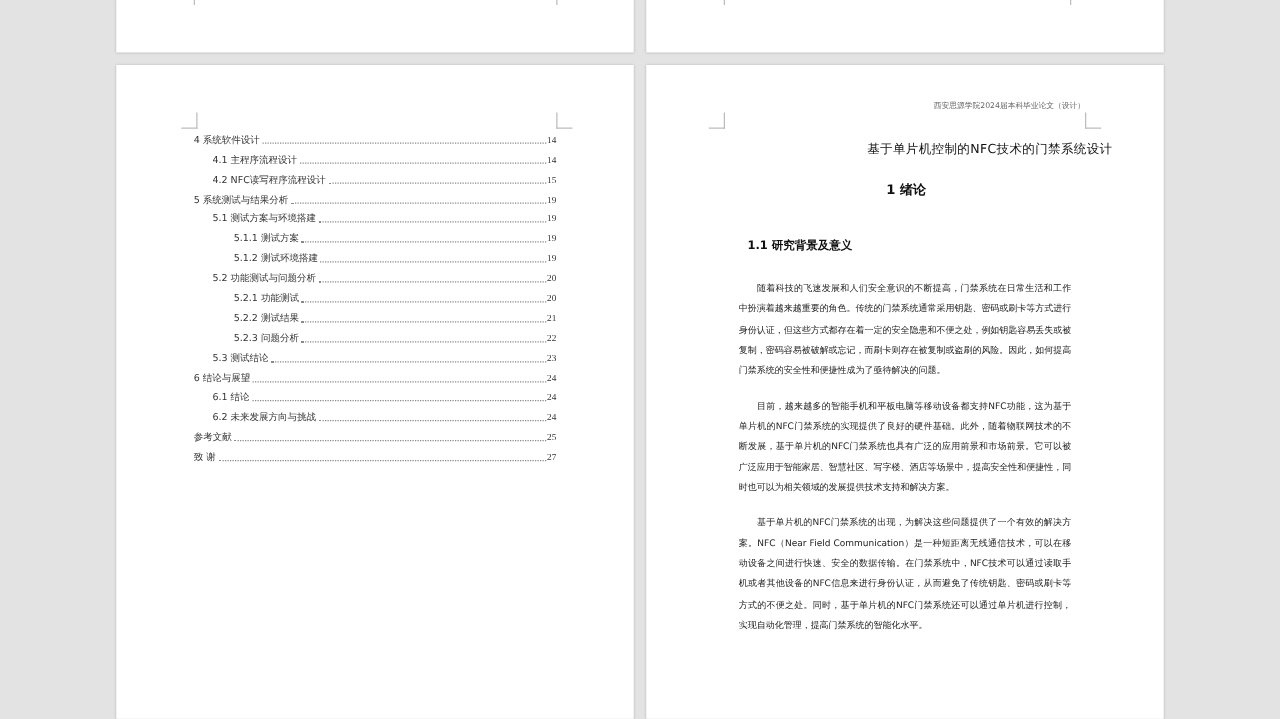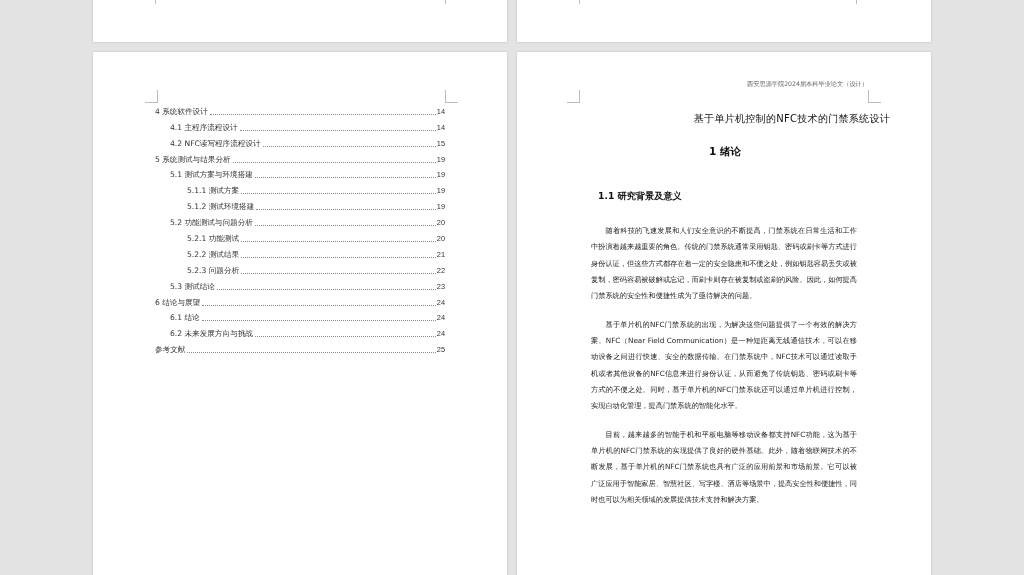--- a/index.html
+++ b/index.html
@@ -20,21 +20,21 @@
   .corner.br-top { border-left-width:1px; }
 
   
   .toc { position:absolute; left:155px; top:101px; width:290px; }
   .toc-row {
     position:relative; height:15.9px; display:flex; align-items:flex-end;
     font-size:7.6px; line-height:10px; color:#333;
   }
   .toc-row .t { white-space:nowrap; background:#fff; padding-right:1px; }
   .toc-row .dots { flex:1; border-bottom:1px dotted #8a8a8a; margin:0 1px 2px 1px; height:0; }
-  .toc-row .p { white-space:nowrap; font-family:Liberation Sans, sans-serif; font-size:7.4px;text-align:right; }
+  .toc-row .p { white-space:nowrap; font-family:Liberation Serif, serif; font-size:7.4px;text-align:right; }
   .lvl1 { padding-left:0; }
   .lvl2 { padding-left:15px; }
   .lvl3 { padding-left:32px; }
 
   
   .hdr {
     position:absolute; left:700px; top:80px; width:168px; text-align:right;
     font-size:6.2px; color:#666; white-space:nowrap;
   }
   .title {
@@ -147,29 +147,34 @@
   <div class="toc-row lvl2">
       <span class="t">6.2 未来发展方向与挑战</span>
       <span class="dots"></span>
       <span class="p">24</span>
     </div>
   <div class="toc-row lvl1">
       <span class="t">参考文献</span>
       <span class="dots"></span>
       <span class="p">25</span>
     </div>
+  <div class="toc-row lvl1">
+      <span class="t">致 谢</span>
+      <span class="dots"></span>
+      <span class="p">27</span>
+    </div>
 </div>
 
 <div class="page" style="left:517px; top:52px; width:414px; height:530px;">
   <div class="corner tl" style="left:50px; top:38px;"></div>
   <div class="corner tr" style="left:351px; top:38px;"></div>
 </div>
 
 <div class="hdr">西安思源学院2024届本科毕业论文（设计）</div>
 <div class="title">基于单片机控制的NFC技术的门禁系统设计</div>
 <div class="chap">1  绪论</div>
 <div class="sec">1.1  研究背景及意义</div>
 
 <div class="body-text">
   <p>随着科技的飞速发展和人们安全意识的不断提高，门禁系统在日常生活和工作中扮演着越来越重要的角色。传统的门禁系统通常采用钥匙、密码或刷卡等方式进行身份认证，但这些方式都存在着一定的安全隐患和不便之处，例如钥匙容易丢失或被复制，密码容易被破解或忘记，而刷卡则存在被复制或盗刷的风险。因此，如何提高门禁系统的安全性和便捷性成为了亟待解决的问题。</p>
+  <p>目前，越来越多的智能手机和平板电脑等移动设备都支持NFC功能，这为基于单片机的NFC门禁系统的实现提供了良好的硬件基础。此外，随着物联网技术的不断发展，基于单片机的NFC门禁系统也具有广泛的应用前景和市场前景。它可以被广泛应用于智能家居、智慧社区、写字楼、酒店等场景中，提高安全性和便捷性，同时也可以为相关领域的发展提供技术支持和解决方案。</p>
   <p>基于单片机的NFC门禁系统的出现，为解决这些问题提供了一个有效的解决方案。NFC（Near Field Communication）是一种短距离无线通信技术，可以在移动设备之间进行快速、安全的数据传输。在门禁系统中，NFC技术可以通过读取手机或者其他设备的NFC信息来进行身份认证，从而避免了传统钥匙、密码或刷卡等方式的不便之处。同时，基于单片机的NFC门禁系统还可以通过单片机进行控制，实现自动化管理，提高门禁系统的智能化水平。</p>
-  <p>目前，越来越多的智能手机和平板电脑等移动设备都支持NFC功能，这为基于单片机的NFC门禁系统的实现提供了良好的硬件基础。此外，随着物联网技术的不断发展，基于单片机的NFC门禁系统也具有广泛的应用前景和市场前景。它可以被广泛应用于智能家居、智慧社区、写字楼、酒店等场景中，提高安全性和便捷性，同时也可以为相关领域的发展提供技术支持和解决方案。</p>
 </div>
 
 </body></html>

